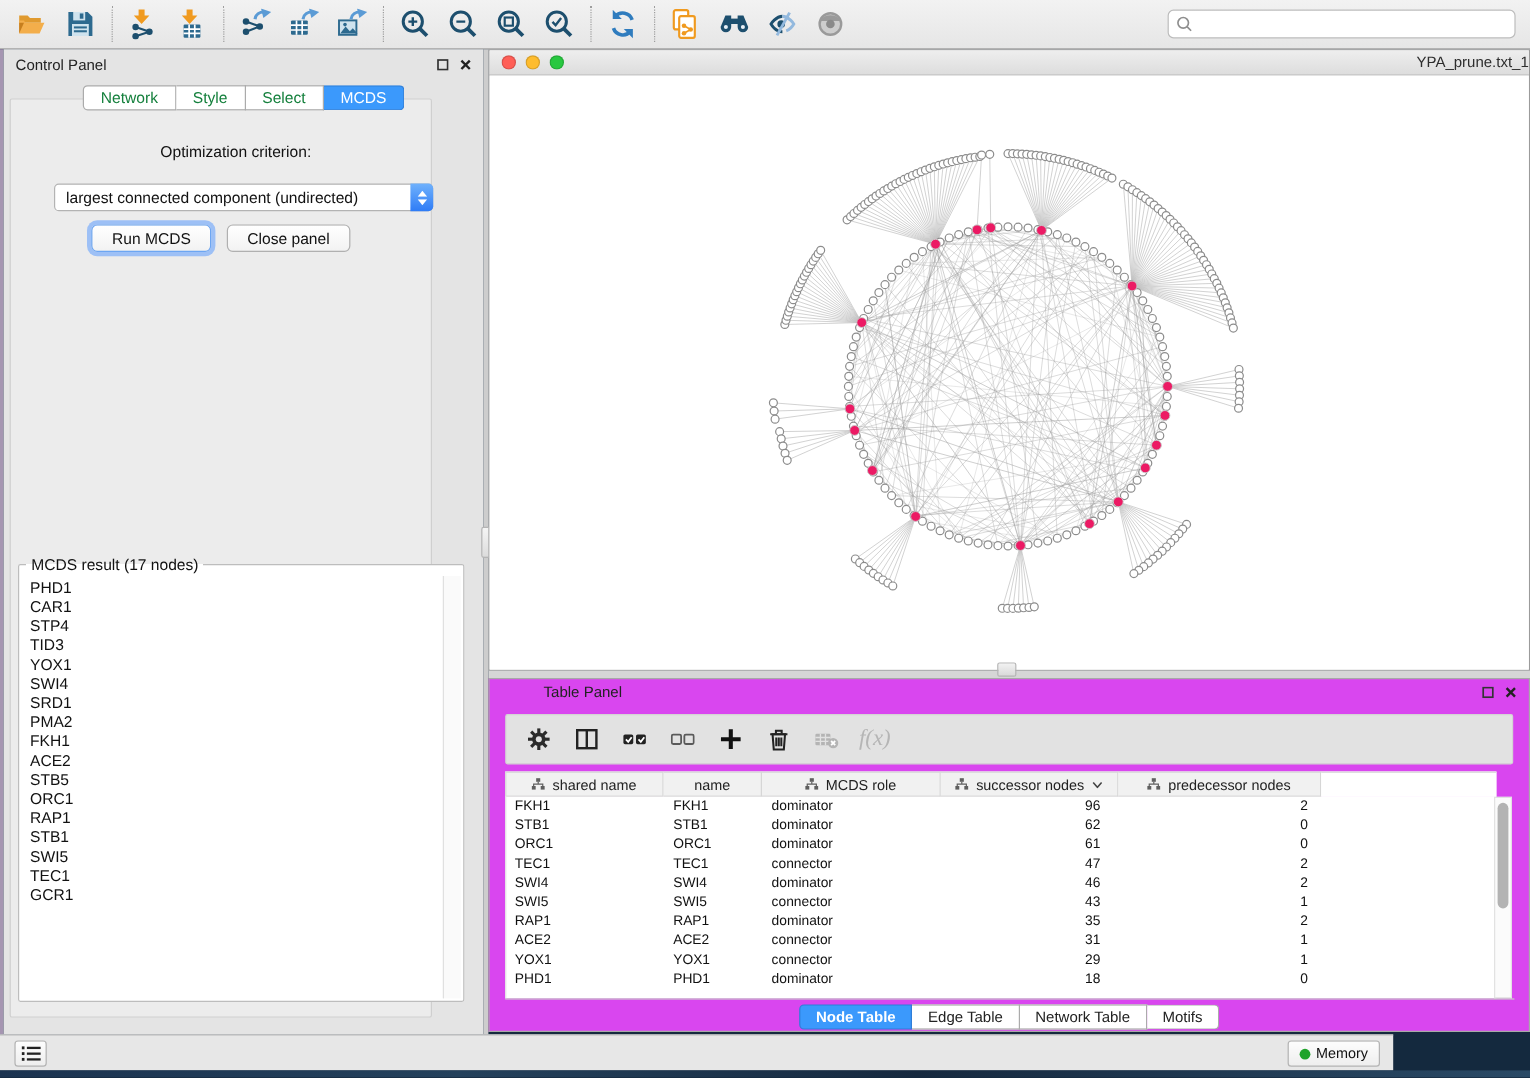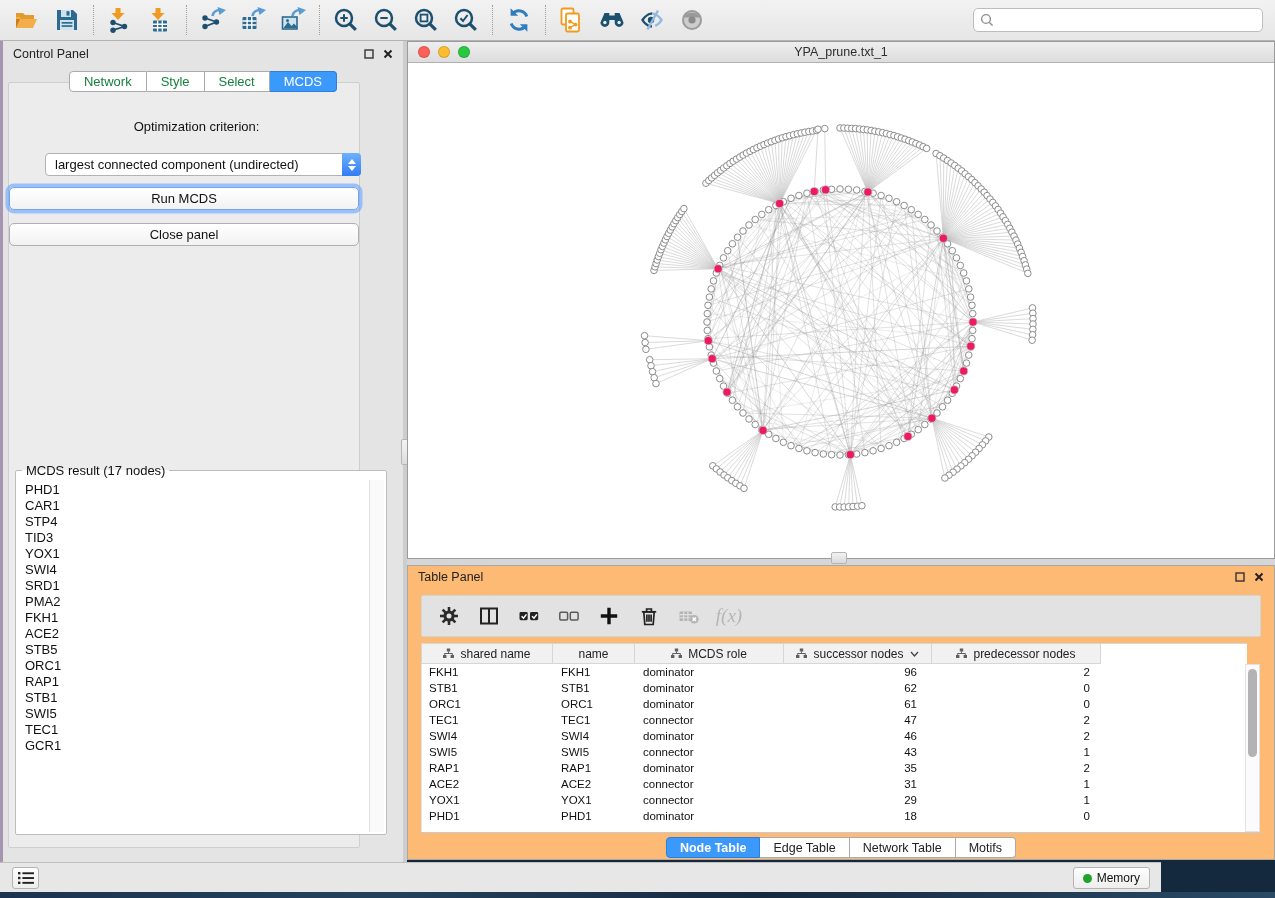--- a/index.html
+++ b/index.html
@@ -34,21 +34,21 @@
   .ctab.sel { background:#3b99fc; border-color:#2f7ed8; color:#fff; }
   .cp-body { position:absolute; left:5px; top:41px; width:352px; height:766px; background:#ececec;
     border:1px solid #cfcfcf; border-radius:2px;padding-left:25px; }
   .opt-label { margin-top:36px; text-align:center; font-size:13px; color:#111; }
   .mac-select { position:absolute; left:36px; top:70px; width:316px; height:23px; background:#fff;
     border:1px solid #b3b3b3; border-radius:4px; font-size:13px; color:#111; display:flex; align-items:center; }
   .mac-select .val { padding-left:9px; flex:1; white-space:nowrap; overflow:hidden; }
   .stepper { width:19px; height:23px; margin:-1px -1px -1px 0; border-radius:0 4px 4px 0;
     background:linear-gradient(#6fb1fc,#2f7cf6); display:flex; flex-direction:column; align-items:center; justify-content:center; gap:2px; flex:none; }
   .stepper svg { width:8px; height:5px; }
-  .btn-row { position:absolute; left:0; top:104px; width:100%; display:flex; justify-content:center; gap:13px;flex-direction:column; }
+  .btn-row { position:absolute; left:0; top:104px; width:100%; display:flex; justify-content:center; gap:13px; }
   .mac-btn { height:23px; padding:0 16px; font-size:13px; font-family:"Liberation Sans",sans-serif; color:#111;
     background:linear-gradient(#ffffff,#f2f2f2); border:1px solid #b0b0b0; border-radius:5px; cursor:default; }
   .mac-btn.focused { box-shadow:0 0 0 3.5px rgba(92,156,255,.55); border-color:#6da6f2; }
   fieldset.mcds-result { position:absolute; left:6px; top:380px; width:372px; height:372px;
     border:1px solid #bdbdbd; border-radius:2px; background:#fff; }
   fieldset.mcds-result legend { font-size:13px; color:#111; margin-left:6px; padding:0 4px; background:transparent; }
   .listbox { position:absolute; left:2px; top:2px; bottom:2px; right:17px; background:#fff; overflow:hidden;
     font-size:13px; color:#111; padding:2px 0 0 7px; }
   .listbox .list-item { line-height:16px; }
   .list-scroll { position:absolute; top:2px; bottom:2px; right:2px; width:15px; background:#fafafa; border-left:1px solid #e0e0e0; }
@@ -60,25 +60,25 @@
   .h-split { position:absolute; left:407px; top:559px; width:868px; height:6px; background:#d6d6d6; }
   .h-handle { position:absolute; left:424px; top:-7px; width:16px; height:12px; background:linear-gradient(#f2f2f2,#d9d9d9);
     border:1px solid #b5b5b5; border-radius:2px; }
 
   
   .net-win { position:absolute; left:407px; top:41px; width:868px; height:518px; border:1px solid #9b9b9b; background:#fff; }
   .net-title { height:21px; background:linear-gradient(#eeeeee,#dddddd); border-bottom:1px solid #b2b2b2;
     display:flex; align-items:center; position:relative; }
   .tl-group { position:absolute; left:10px; top:0; height:100%; display:flex; align-items:center; gap:8px; }
   .tl { width:12px; height:12px; border-radius:50%; border:0.5px solid rgba(0,0,0,.15); }
-  .net-title .title { width:100%; text-align:center; font-size:12.5px; color:#2e2e2e; }
+  .net-title .title { width:100%; text-align:right; font-size:12.5px; color:#2e2e2e; }
   .net-canvas { position:absolute; left:0; top:21px; right:0; bottom:0; background:#fff; overflow:hidden; }
 
   
-  .table-panel { position:absolute; left:407px; top:565px; width:868px; height:295px; background:#fdba74; border:1px solid #a8a8a8; }
+  .table-panel { position:absolute; left:407px; top:565px; width:868px; height:295px; background:#d946ef; border:1px solid #a8a8a8;padding-left:35px; }
   .tp-title-row { height:22px; display:flex; align-items:center; padding:0 10px; font-size:12.5px; color:#222; }
   .tp-toolbar { position:absolute; left:13px; top:29px; width:840px; height:42px; background:#e2e2e2;
     border:1px solid #d4d4d4; border-radius:2px; display:flex; align-items:center; padding-left:16px; gap:18px; }
   .tp-tool { width:22px; height:22px; display:flex; align-items:center; justify-content:center; }
   .tp-tool svg { width:20px; height:20px; }
   .fx { font-family:"Liberation Serif", serif; font-style:italic; font-size:19px; color:#b5b5b5; }
   .thead { position:absolute; left:13px; top:77px; width:826px; height:21px; display:flex; background:#fff; }
   .th { height:100%; background:#f1f1f1; border:1px solid #d6d6d6; border-left:none; display:flex;
     align-items:center; justify-content:center; gap:6px; font-size:12px; color:#222; }
   .th:first-child { border-left:1px solid #d6d6d6; }

